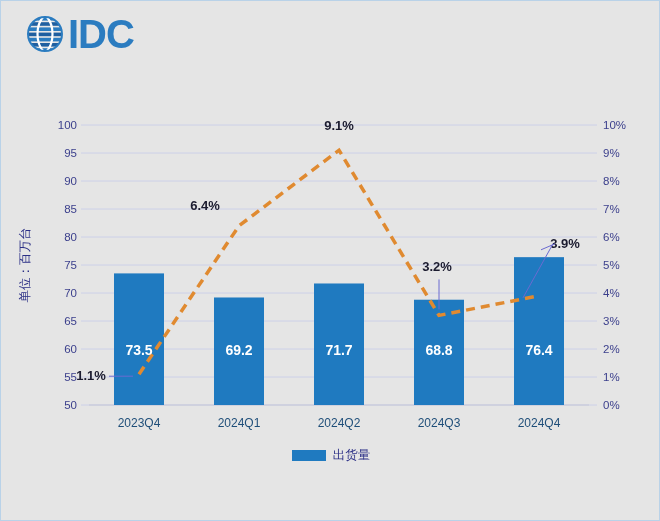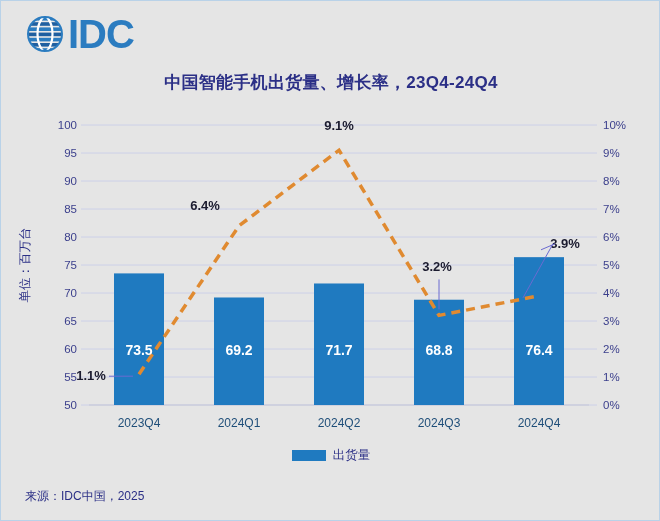--- a/index.html
+++ b/index.html
@@ -183,21 +183,20 @@
         <rect x="2" y="25.8" width="40" height="3.6" fill="#2b7cc0"></rect>
         <rect x="2" y="31.0" width="40" height="3.6" fill="#1f5fa0"></rect>
         <rect x="2" y="36.2" width="40" height="3.6" fill="#2b7cc0"></rect>
         <path d="M22 3 C12 12 12 32 22 41 C32 32 32 12 22 3 Z" fill="none" stroke="#ffffff" stroke-width="2.2"></path>
       </g>
       <circle cx="22" cy="22" r="17" fill="none" stroke="#2b7cc0" stroke-width="2"></circle>
     </svg>
     <span id="logo-text">IDC</span>
   </div>
 
-  <div id="chart-title">中国智能手机出货量、增长率，23Q4-24Q4</div>
 
   <svg id="chart-svg" width="660" height="345">
     <g id="gridlines">
         <line x1="88" y1="24" x2="588" y2="24" class="gridline"></line>
         <line x1="80" y1="24" x2="88" y2="24" class="gridline"></line>
         <line x1="88" y1="52" x2="588" y2="52" class="gridline"></line>
         <line x1="80" y1="52" x2="88" y2="52" class="gridline"></line>
         <line x1="88" y1="80" x2="588" y2="80" class="gridline"></line>
         <line x1="80" y1="80" x2="88" y2="80" class="gridline"></line>
         <line x1="88" y1="108" x2="588" y2="108" class="gridline"></line>
@@ -292,15 +291,14 @@
     <text id="y-axis-title" class="axis-title" x="0" y="0" text-anchor="middle" transform="translate(28,164) rotate(-90)">单位：百万台</text>
   </svg>
 
   <div id="legend">
     <div class="legend-item">
       <span class="legend-swatch-bar"></span>
       <span class="legend-label">出货量</span>
     </div>
   </div>
 
-  <div id="source-note">来源：IDC中国，2025</div>
 
 </div>
 
 </body></html>

